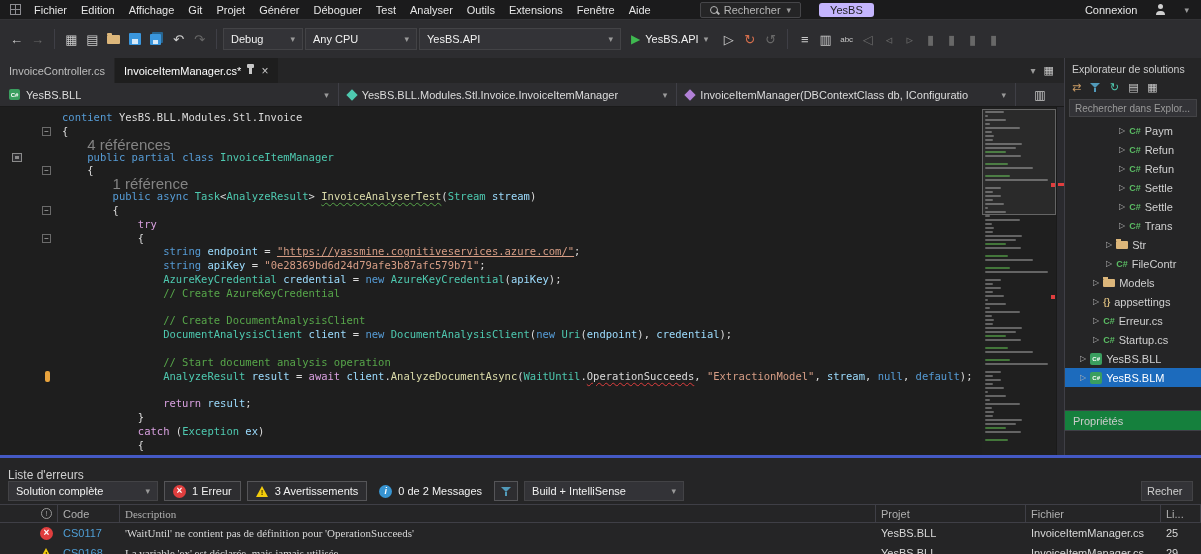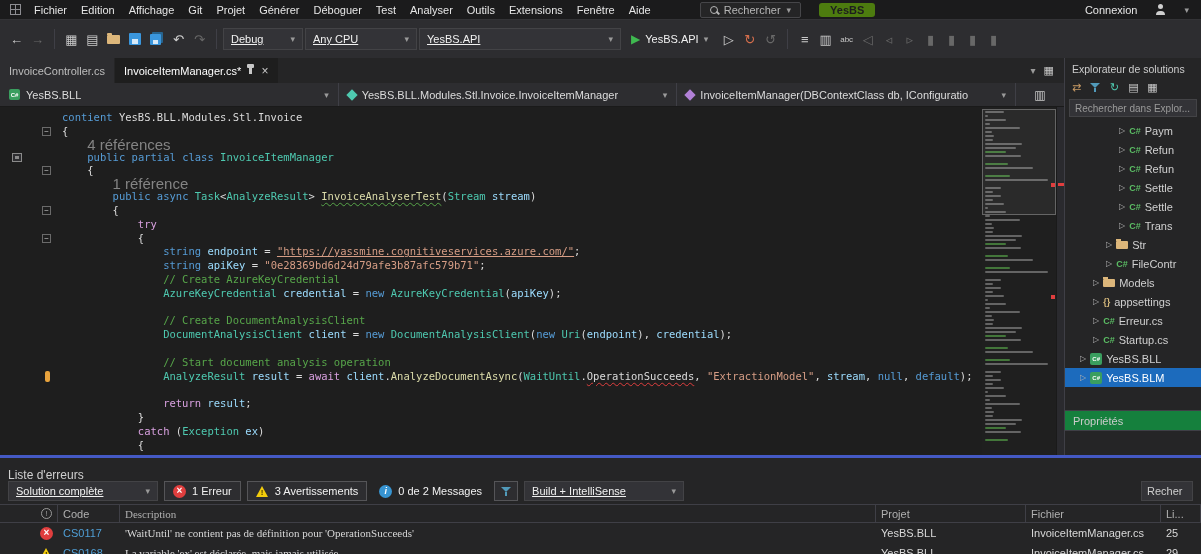--- a/index.html
+++ b/index.html
@@ -12,33 +12,33 @@
   .vs-grid { width:11px; height:11px; margin:0 6px; position:relative; background:
       linear-gradient(#8d8d92,#8d8d92) 0 4px/11px 1px no-repeat,
       linear-gradient(#8d8d92,#8d8d92) 4px 0/1px 11px no-repeat,
       border-box; border:1px solid #8d8d92; }
   #menu-items { display:flex; align-items:center; }
   .menu-item { padding:2px 7px; white-space:nowrap; }
   .search-pill { display:flex; align-items:center; gap:6px; background:#252526; border:1px solid #464649; border-radius:2px; padding:1px 9px; margin-left:42px; color:#b6b6b6; }
   .i-mag { width:8px; height:8px; border:1.5px solid #b6b6b6; border-radius:50%; position:relative; display:inline-block; }
   .i-mag::after { content:""; position:absolute; width:4px; height:1.5px; background:#b6b6b6; right:-3px; bottom:-1px; transform:rotate(45deg); }
   .caret { color:#9a9a9a; font-size:9px; }
-  .solution-chip { background:#4d7c0f; color:#1e1e1e; border-radius:3px; padding:1px 11px; margin-left:18px; font-weight:bold; font-size:11px; }
+  .solution-chip { background:#c4b5fd; color:#1e1e1e; border-radius:3px; padding:1px 11px; margin-left:18px; font-weight:normal; font-size:11px; }
   .signin { margin-left:auto; display:flex; align-items:center; gap:18px; padding-right:8px; }
   .i-person { width:11px; height:11px; position:relative; display:inline-block; }
   .i-person::before { content:""; position:absolute; width:5px; height:5px; border-radius:50%; background:#cfcfcf; left:3px; top:0; }
   .i-person::after { content:""; position:absolute; width:9px; height:4px; border-radius:4px 4px 0 0; background:#cfcfcf; left:1px; bottom:0; }
 
   
   .toolbar { height:39px; background:var(--chrome-bg,#2d2d30); display:flex; align-items:center; padding:0 6px; gap:2px; flex:none; border-top:1px solid #333336; }
   .ticon { width:21px; height:22px; display:inline-flex; align-items:center; justify-content:center; font-size:13px; color:#c8c8c8; }
   .tgroup { display:flex; align-items:center; }
   .tsep { width:1px; height:20px; background:#3f3f46; margin:0 4px; }
   .combo { height:22px; background:#333337; border:1px solid #434346; display:flex; align-items:center; font-size:11px; color:#f1f1f1; padding:0 7px; gap:8px; }
-  .combo .lbl { flex:1; white-space:nowrap; overflow:hidden;text-decoration:underline; }
+  .combo .lbl { flex:1; white-space:nowrap; overflow:hidden; }
   .run-btn { display:flex; align-items:center; gap:5px; color:#f1f1f1; font-size:11px; padding:0 8px; height:24px; }
   .play { color:var(--run-green,#3fb950); font-size:12px; }
   .i-folder { width:13px; height:9px; background:#dcb67a; border-radius:1px; position:relative; display:inline-block; }
   .i-folder::before { content:""; position:absolute; top:-2px; left:0; width:5px; height:2px; background:#dcb67a; border-radius:1px 1px 0 0; }
   .i-save { width:12px; height:12px; background:#3a96dd; border-radius:1px; position:relative; display:inline-block; }
   .i-save::after { content:""; position:absolute; bottom:1px; left:3px; width:6px; height:5px; background:#d6e9f8; }
   .i-saveall { width:11px; height:11px; background:#3a96dd; border-radius:1px; position:relative; display:inline-block; box-shadow:2px -2px 0 #27648f; }
   .i-saveall::after { content:""; position:absolute; bottom:1px; left:3px; width:5px; height:4px; background:#d6e9f8; }
 
   
@@ -283,22 +283,22 @@
             <div class="row lens" style="padding-left: 87.2px;">4 références</div>
             <div class="row"><span class="mark-ref"></span><span>    </span><span class="tk-kw">public</span><span class="tk-pl"> </span><span class="tk-kw">partial</span><span class="tk-pl"> </span><span class="tk-kw">class</span><span class="tk-pl"> </span><span class="tk-ty">InvoiceItemManager</span></div>
             <div class="row"><span class="fold-box">−</span><span>    </span><span class="tk-pl">{</span></div>
             <div class="row lens" style="padding-left: 112.4px;">1 référence</div>
             <div class="row"><span>        </span><span class="tk-kw">public</span><span class="tk-pl"> </span><span class="tk-kw">async</span><span class="tk-pl"> </span><span class="tk-ty">Task</span><span class="tk-pl">&lt;</span><span class="tk-ty">AnalyzeResult</span><span class="tk-pl">&gt; </span><span class="tk-me d-wg">InvoiceAnalyserTest</span><span class="tk-pl">(</span><span class="tk-ty">Stream</span><span class="tk-pl"> </span><span class="tk-va">stream</span><span class="tk-pl">)</span></div>
             <div class="row"><span class="fold-box">−</span><span>        </span><span class="tk-pl">{</span></div>
             <div class="row"><span>            </span><span class="tk-ctl">try</span></div>
             <div class="row"><span class="fold-box">−</span><span>            </span><span class="tk-pl">{</span></div>
             <div class="row"><span>                </span><span class="tk-kw">string</span><span class="tk-pl"> </span><span class="tk-va">endpoint</span><span class="tk-pl"> = </span><span class="tk-st d-ul">"https://yassmine.cognitiveservices.azure.com/"</span><span class="tk-pl">;</span></div>
             <div class="row"><span>                </span><span class="tk-kw">string</span><span class="tk-pl"> </span><span class="tk-va">apiKey</span><span class="tk-pl"> = </span><span class="tk-st">"0e28369bd6d24d79afe3b87afc579b71"</span><span class="tk-pl">;</span></div>
+            <div class="row"><span>                </span><span class="tk-ty">AzureKeyCredential</span><span class="tk-pl"> </span><span class="tk-va">credential</span><span class="tk-pl"> = </span><span class="tk-kw">new</span><span class="tk-pl"> </span><span class="tk-ty">AzureKeyCredential</span><span class="tk-pl">(</span><span class="tk-va">apiKey</span><span class="tk-pl">);</span></div>
             <div class="row"><span>                </span><span class="tk-co">// Create AzureKeyCredential</span></div>
-            <div class="row"><span>                </span><span class="tk-ty">AzureKeyCredential</span><span class="tk-pl"> </span><span class="tk-va">credential</span><span class="tk-pl"> = </span><span class="tk-kw">new</span><span class="tk-pl"> </span><span class="tk-ty">AzureKeyCredential</span><span class="tk-pl">(</span><span class="tk-va">apiKey</span><span class="tk-pl">);</span></div>
             <div class="row"><span>                </span></div>
             <div class="row"><span>                </span><span class="tk-co">// Create DocumentAnalysisClient</span></div>
             <div class="row"><span>                </span><span class="tk-ty">DocumentAnalysisClient</span><span class="tk-pl"> </span><span class="tk-va">client</span><span class="tk-pl"> = </span><span class="tk-kw">new</span><span class="tk-pl"> </span><span class="tk-ty">DocumentAnalysisClient</span><span class="tk-pl">(</span><span class="tk-kw">new</span><span class="tk-pl"> </span><span class="tk-ty">Uri</span><span class="tk-pl">(</span><span class="tk-va">endpoint</span><span class="tk-pl">), </span><span class="tk-va">credential</span><span class="tk-pl">);</span></div>
             <div class="row"><span>                </span></div>
             <div class="row"><span>                </span><span class="tk-co">// Start document analysis operation</span></div>
             <div class="row"><span class="mark-bulb"></span><span>                </span><span class="tk-ty">AnalyzeResult</span><span class="tk-pl"> </span><span class="tk-va">result</span><span class="tk-pl"> = </span><span class="tk-ctl">await</span><span class="tk-pl"> </span><span class="tk-va">client</span><span class="tk-pl">.</span><span class="tk-me">AnalyzeDocumentAsync</span><span class="tk-pl">(</span><span class="tk-ty">WaitUntil</span><span class="tk-pl">.</span><span class="tk-pl d-wr">OperationSucceeds</span><span class="tk-pl">, </span><span class="tk-st">"ExtractionModel"</span><span class="tk-pl">, </span><span class="tk-va">stream</span><span class="tk-pl">, </span><span class="tk-kw">null</span><span class="tk-pl">, </span><span class="tk-kw">default</span><span class="tk-pl">);</span></div>
             <div class="row"><span>                </span></div>
             <div class="row"><span>                </span><span class="tk-ctl">return</span><span class="tk-pl"> </span><span class="tk-va">result</span><span class="tk-pl">;</span></div>
             <div class="row"><span>            </span><span class="tk-pl">}</span></div>
             <div class="row"><span>            </span><span class="tk-ctl">catch</span><span class="tk-pl"> (</span><span class="tk-ty">Exception</span><span class="tk-pl"> </span><span class="tk-va">ex</span><span class="tk-pl">)</span></div>

